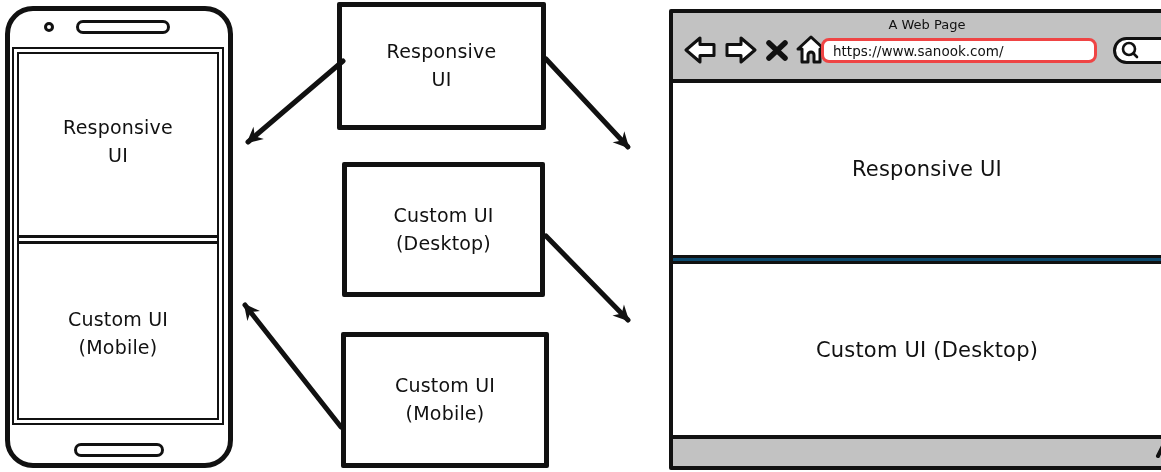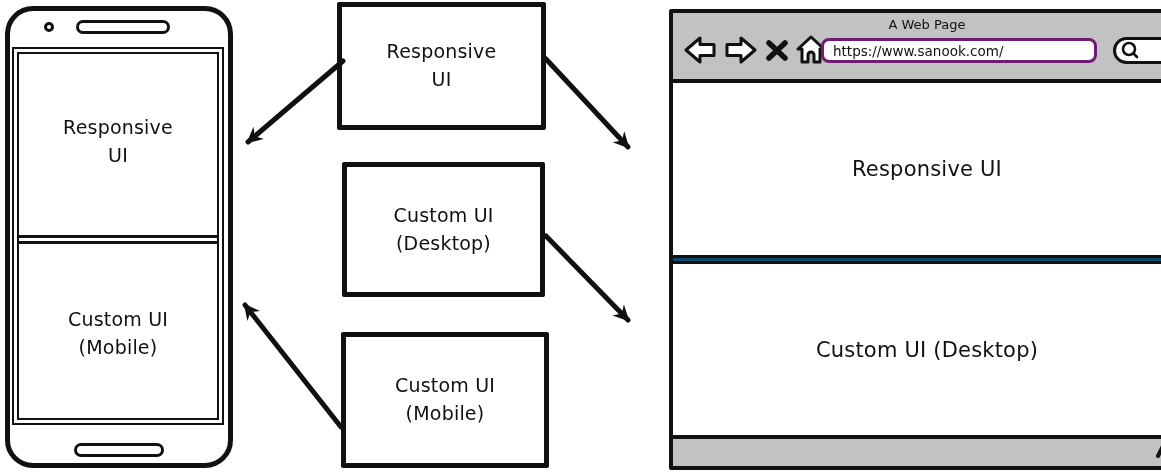--- a/index.html
+++ b/index.html
@@ -37,21 +37,21 @@
 
   
   .browser { position:absolute; left:640px; top:9px; width:516px; height:461px;
              border:4px solid #111; border-radius:2px; background:#0c4a6e;
              display:flex; flex-direction:column;margin-left:29px; }
   .br-header { flex:0 0 70px; background:#c2c2c2; border-bottom:4px solid #111; position:relative; }
   .br-title { position:absolute; left:0; right:0; top:4px; text-align:center; font-size:13px; }
   .br-nav { position:absolute; left:10px; top:22px; display:flex; align-items:center; gap:7px; }
   .br-icon { display:inline-flex; }
   .url-field { position:absolute; left:148px; top:25px; width:276px; height:25px;
-               border:3px solid #701a75; border-radius:8px; background:#fff;
+               border:3px solid #ef4444; border-radius:8px; background:#fff;
                font-family:"DejaVu Sans", sans-serif; font-size:13.5px; color:#111;
                padding:0 9px; outline:none; }
   .search-pill { position:absolute; left:440px; top:24px; width:60px; height:27px;
                  border:3px solid #111; border-radius:14px; background:#fff;
                  display:flex; align-items:center; padding-left:4px; }
   .br-section { display:flex; align-items:center; justify-content:center; text-align:center;
                 font-size:21px; letter-spacing:.2px; background:#fff; }
   .br-sec1 { flex:0 0 172px; }
   .br-divider { flex:0 0 9px; border-top:3px solid #111; border-bottom:3px solid #111; }
   .br-sec2 { flex:1 1 auto; }

